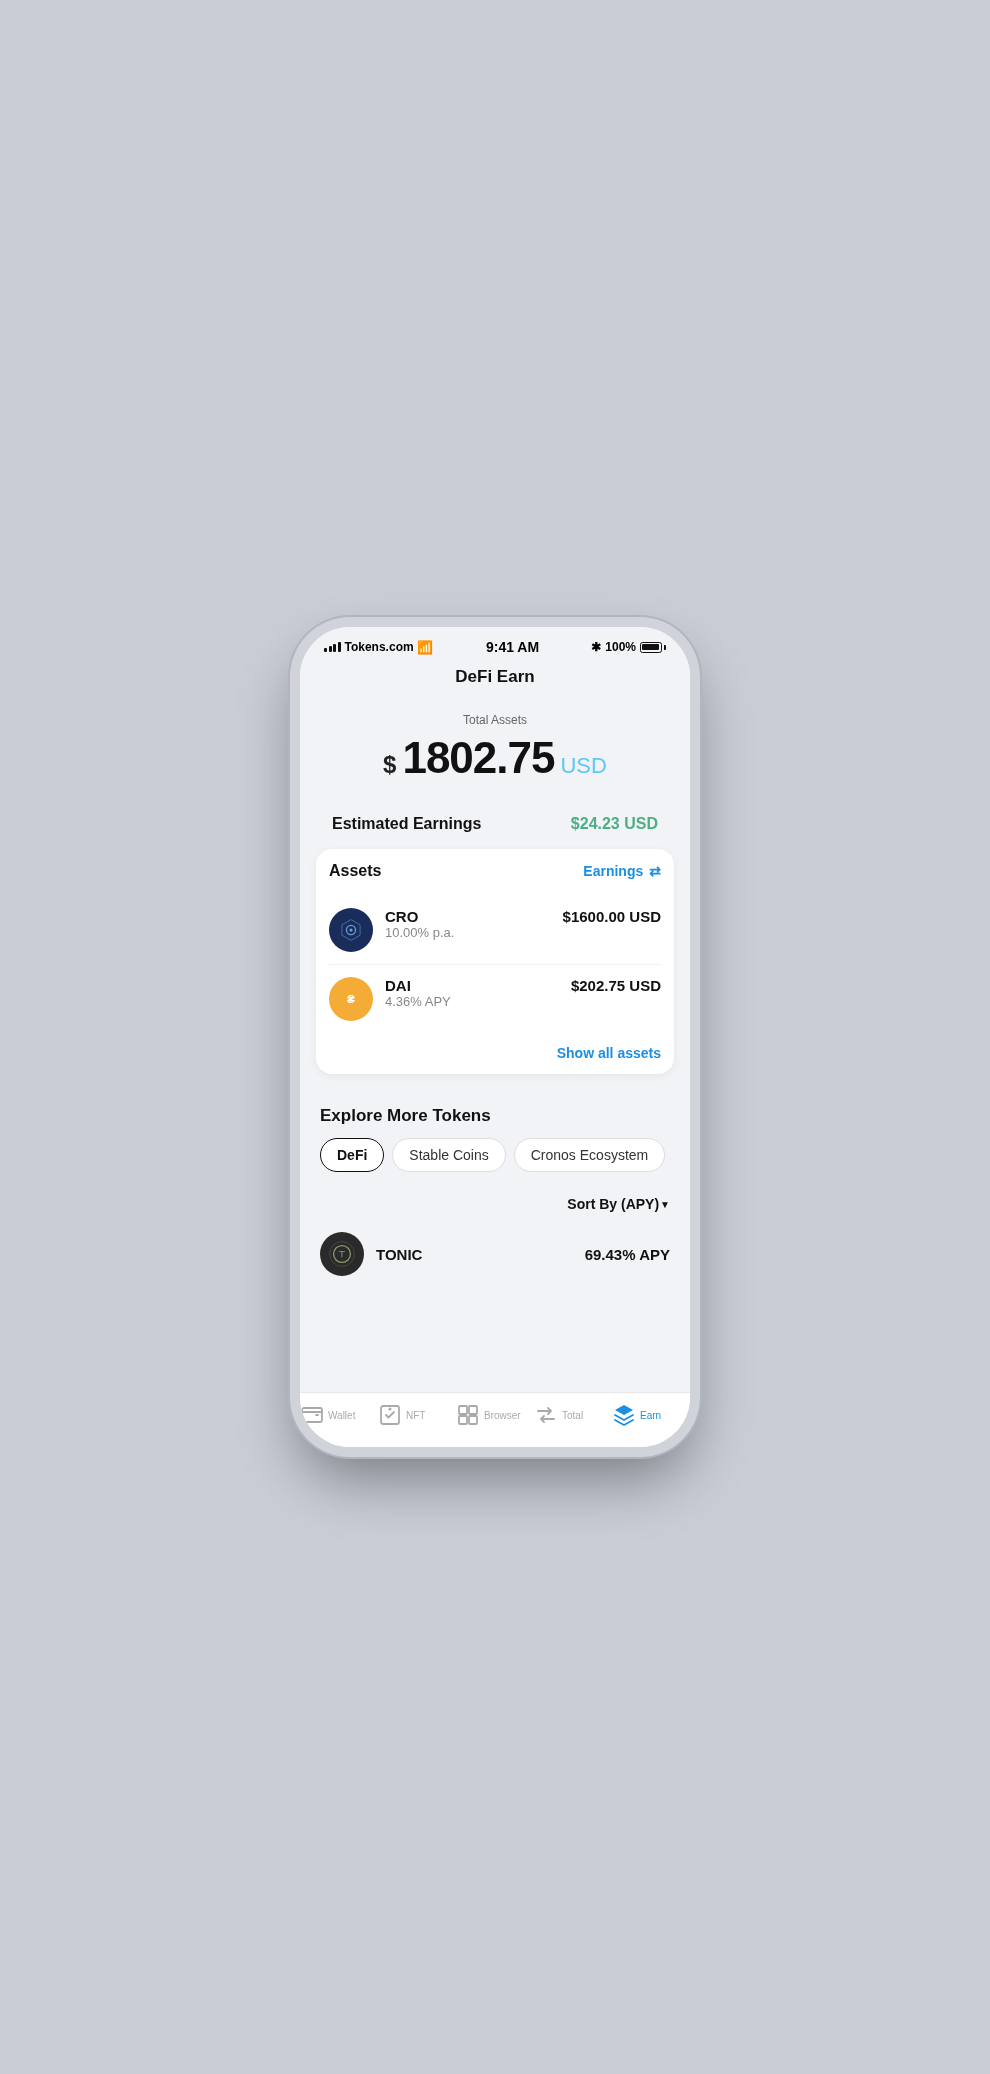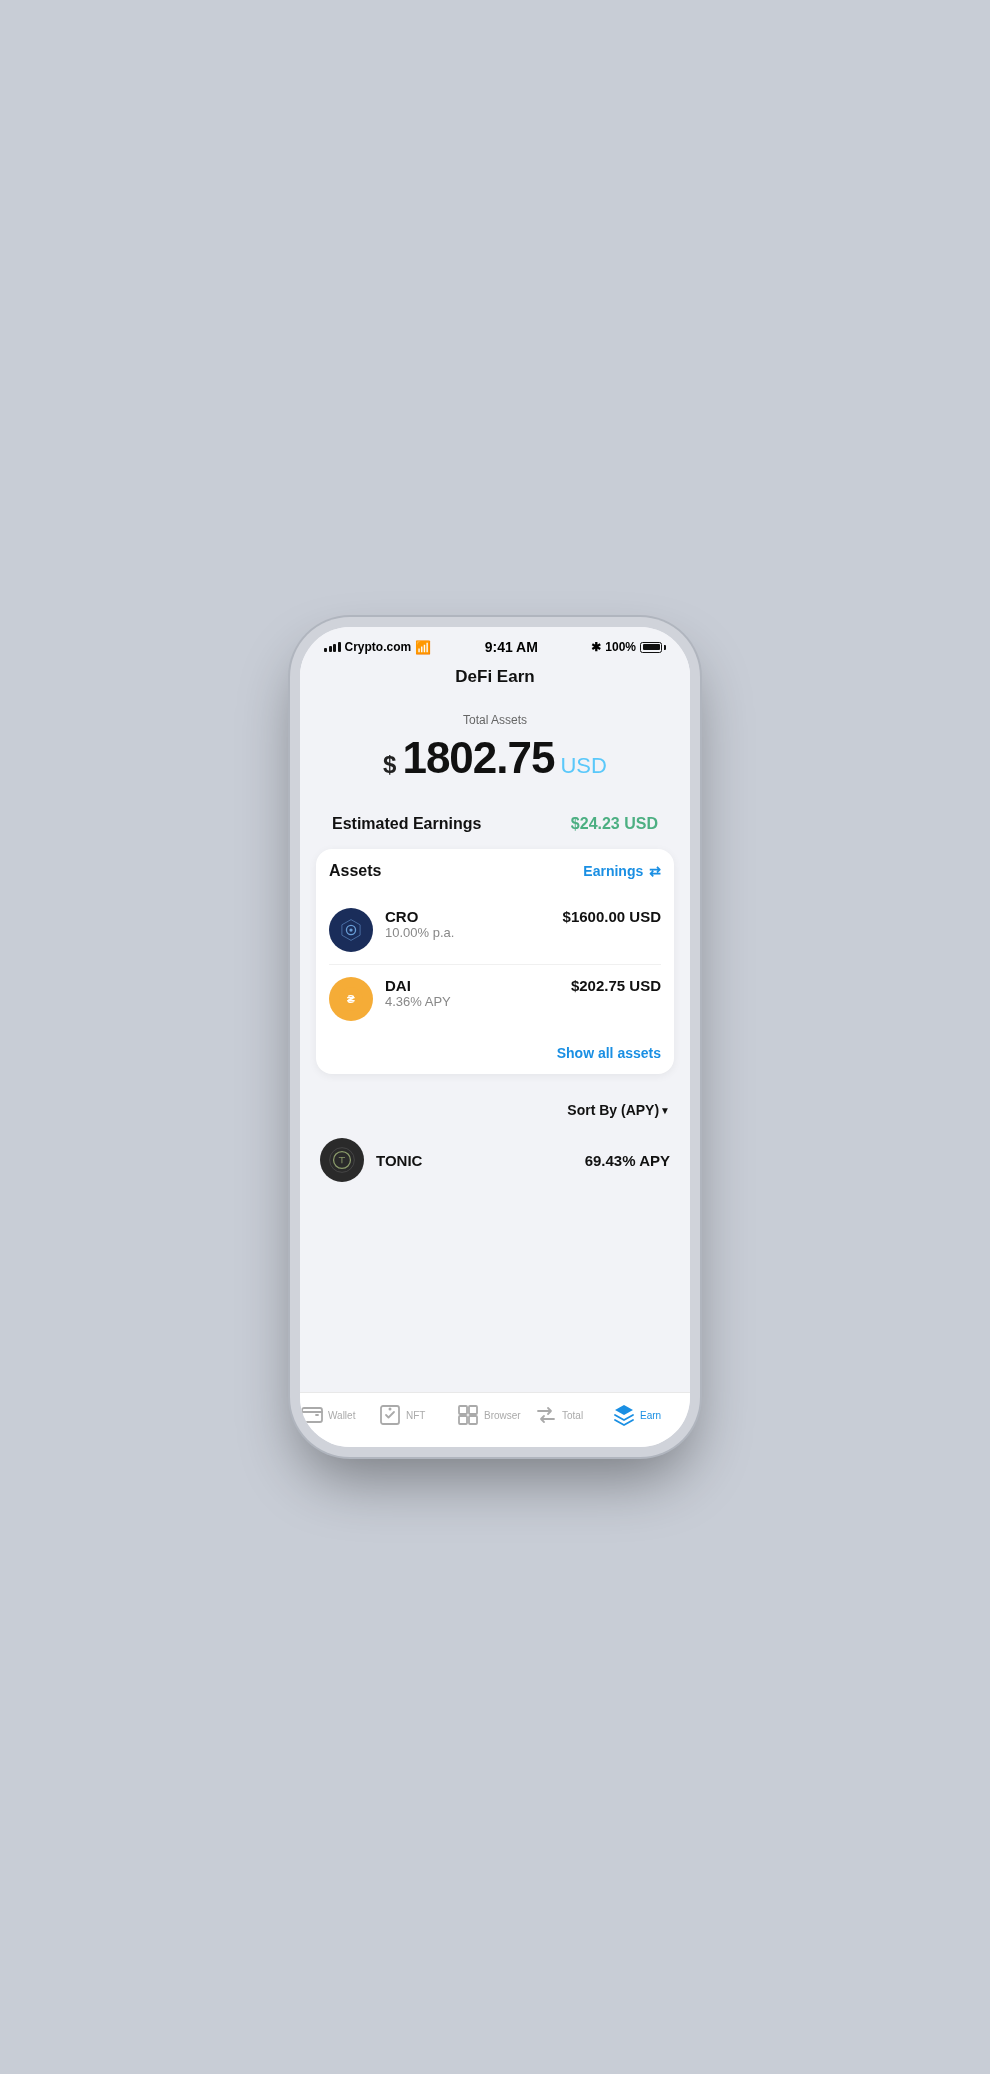--- a/index.html
+++ b/index.html
@@ -359,21 +359,21 @@
 <div class="phone-frame">
 
   <div class="status-bar">
     <div class="status-left">
       <div class="signal-bars">
         <span></span>
           <span></span>
           <span></span>
           <span></span>
       </div>
-      <span>Crypto.com</span>
+      <span>Tokens.com</span>
       <span class="wifi-icon">📶</span>
     </div>
     <div class="status-center">9:41 AM</div>
     <div class="status-right">
       <span>✱</span>
       <span>100%</span>
       <div class="battery">
         <div class="battery-body">
             <div class="battery-fill"></div>
           </div>
@@ -436,20 +436,29 @@
           <div class="asset-rate">4.36% APY</div>
         </div>
         <div class="asset-value">$202.75 USD</div>
       </div>
 
       <div class="show-all-link">
         <span>Show all assets</span>
       </div>
     </div>
 
+    <div class="explore-section">
+      <div class="explore-title">Explore More Tokens</div>
+      <div class="filter-tabs">
+        <div class="filter-tab active">DeFi</div>
+        <div class="filter-tab">Stable Coins</div>
+        <div class="filter-tab">Cronos Ecosystem</div>
+
+      </div>
+    </div>
 
     <div class="sort-row">
       <div class="sort-button">
         <span>Sort By (APY)</span>
         <span class="sort-arrow">▼</span>
       </div>
     </div>
 
     <div class="token-row">
       <div class="token-icon">

